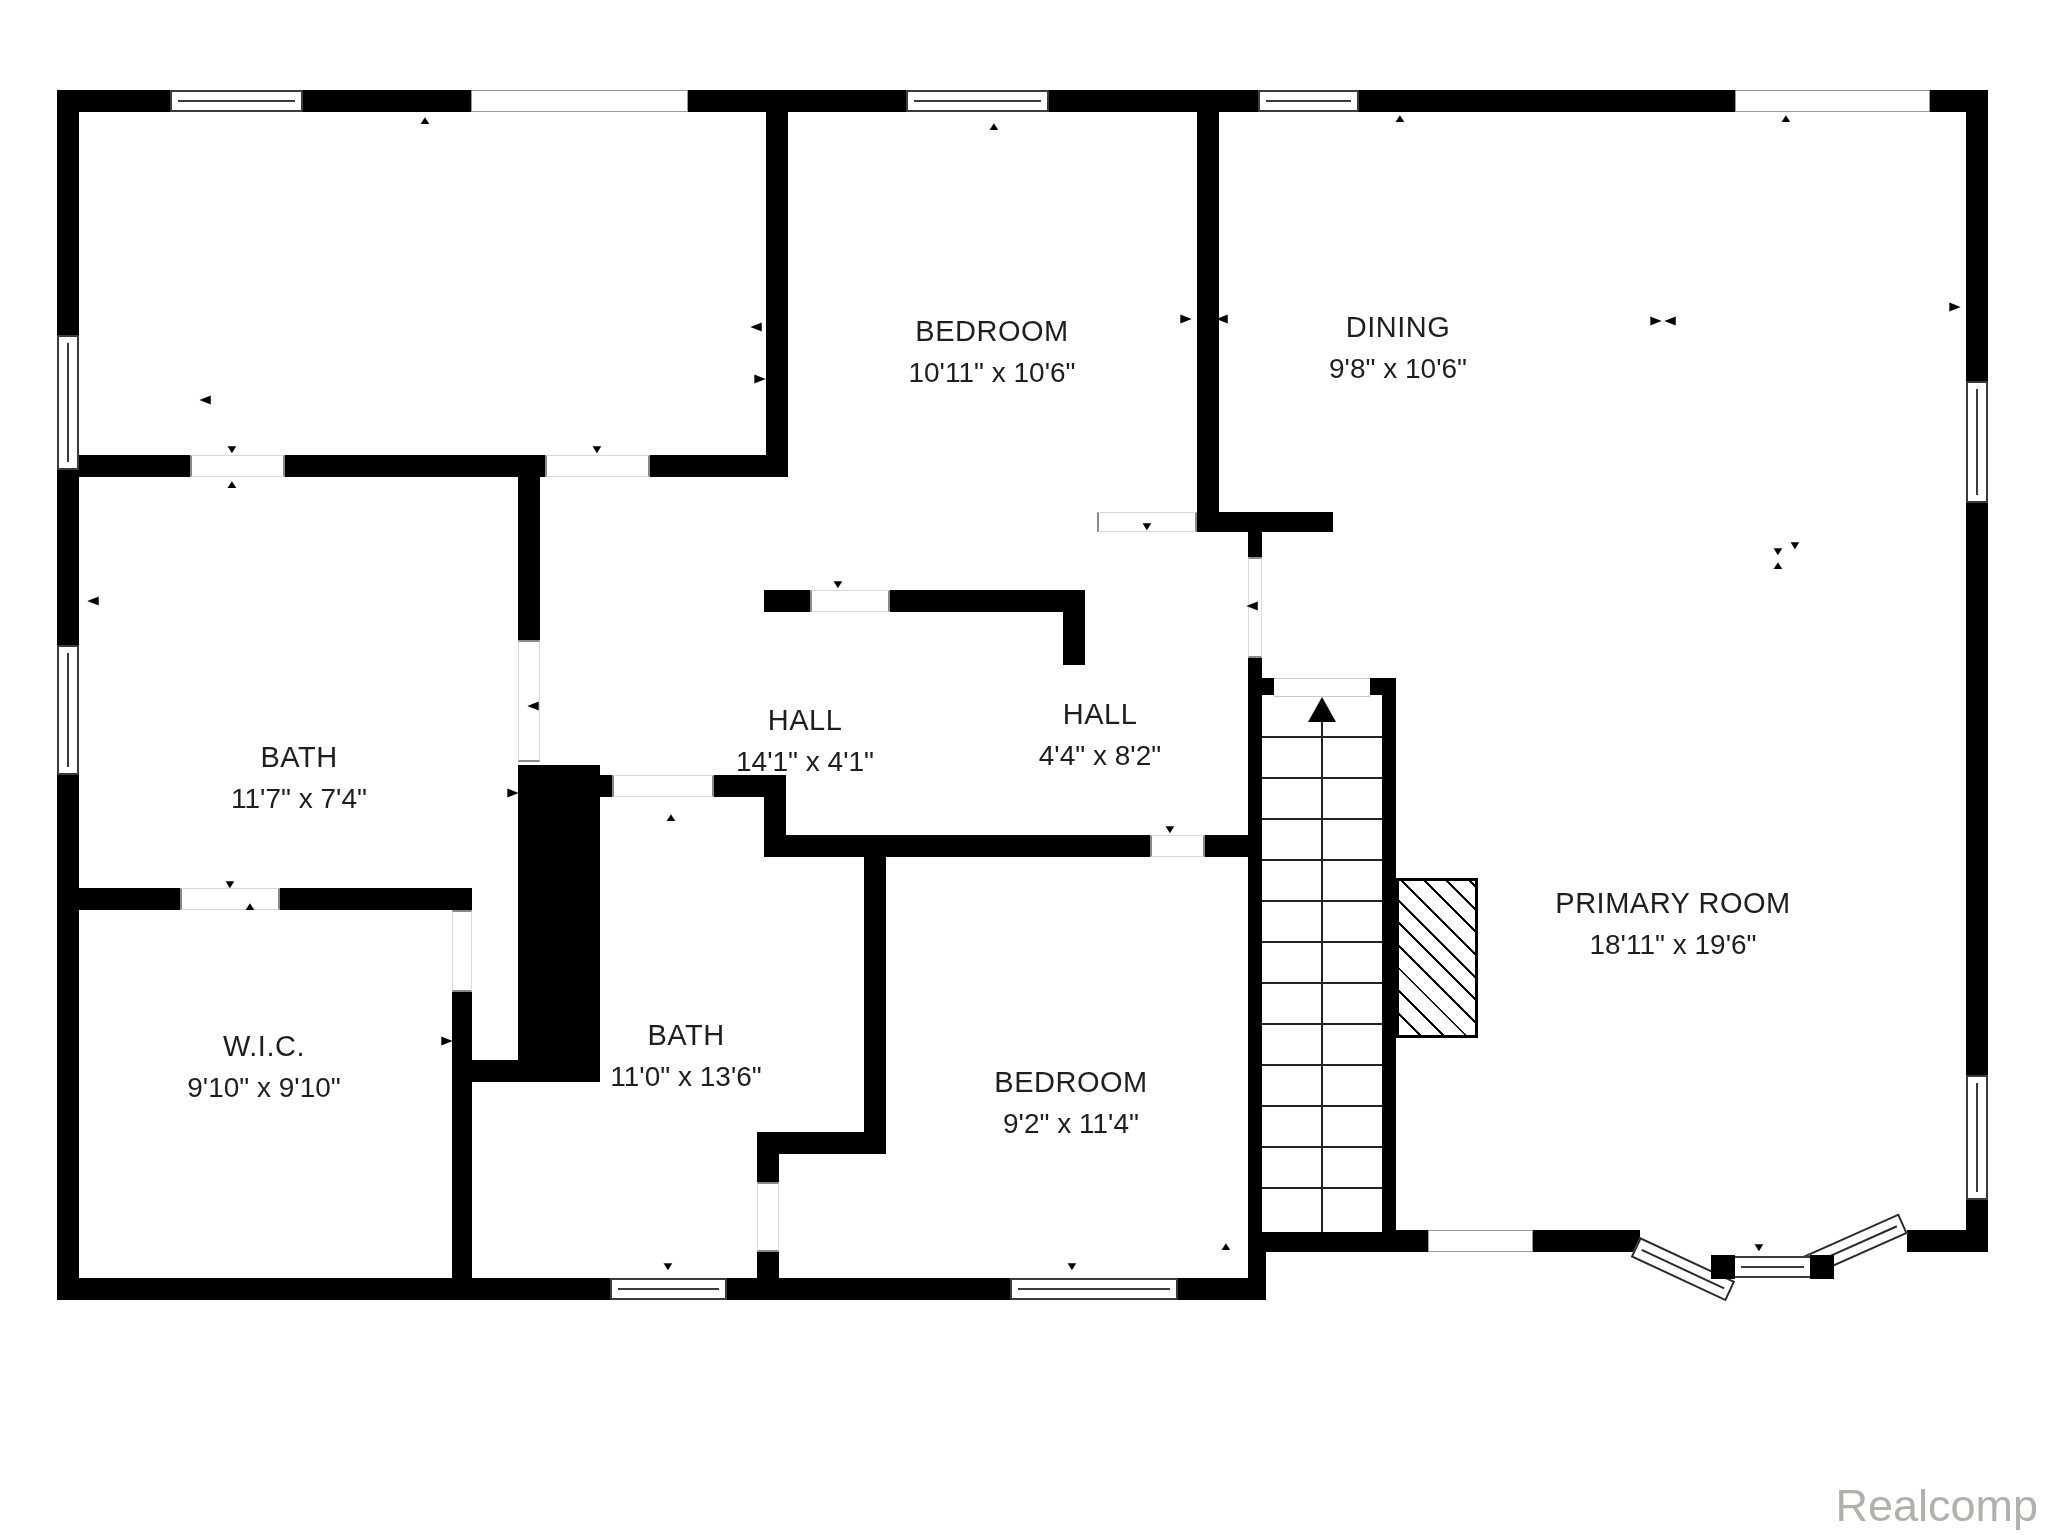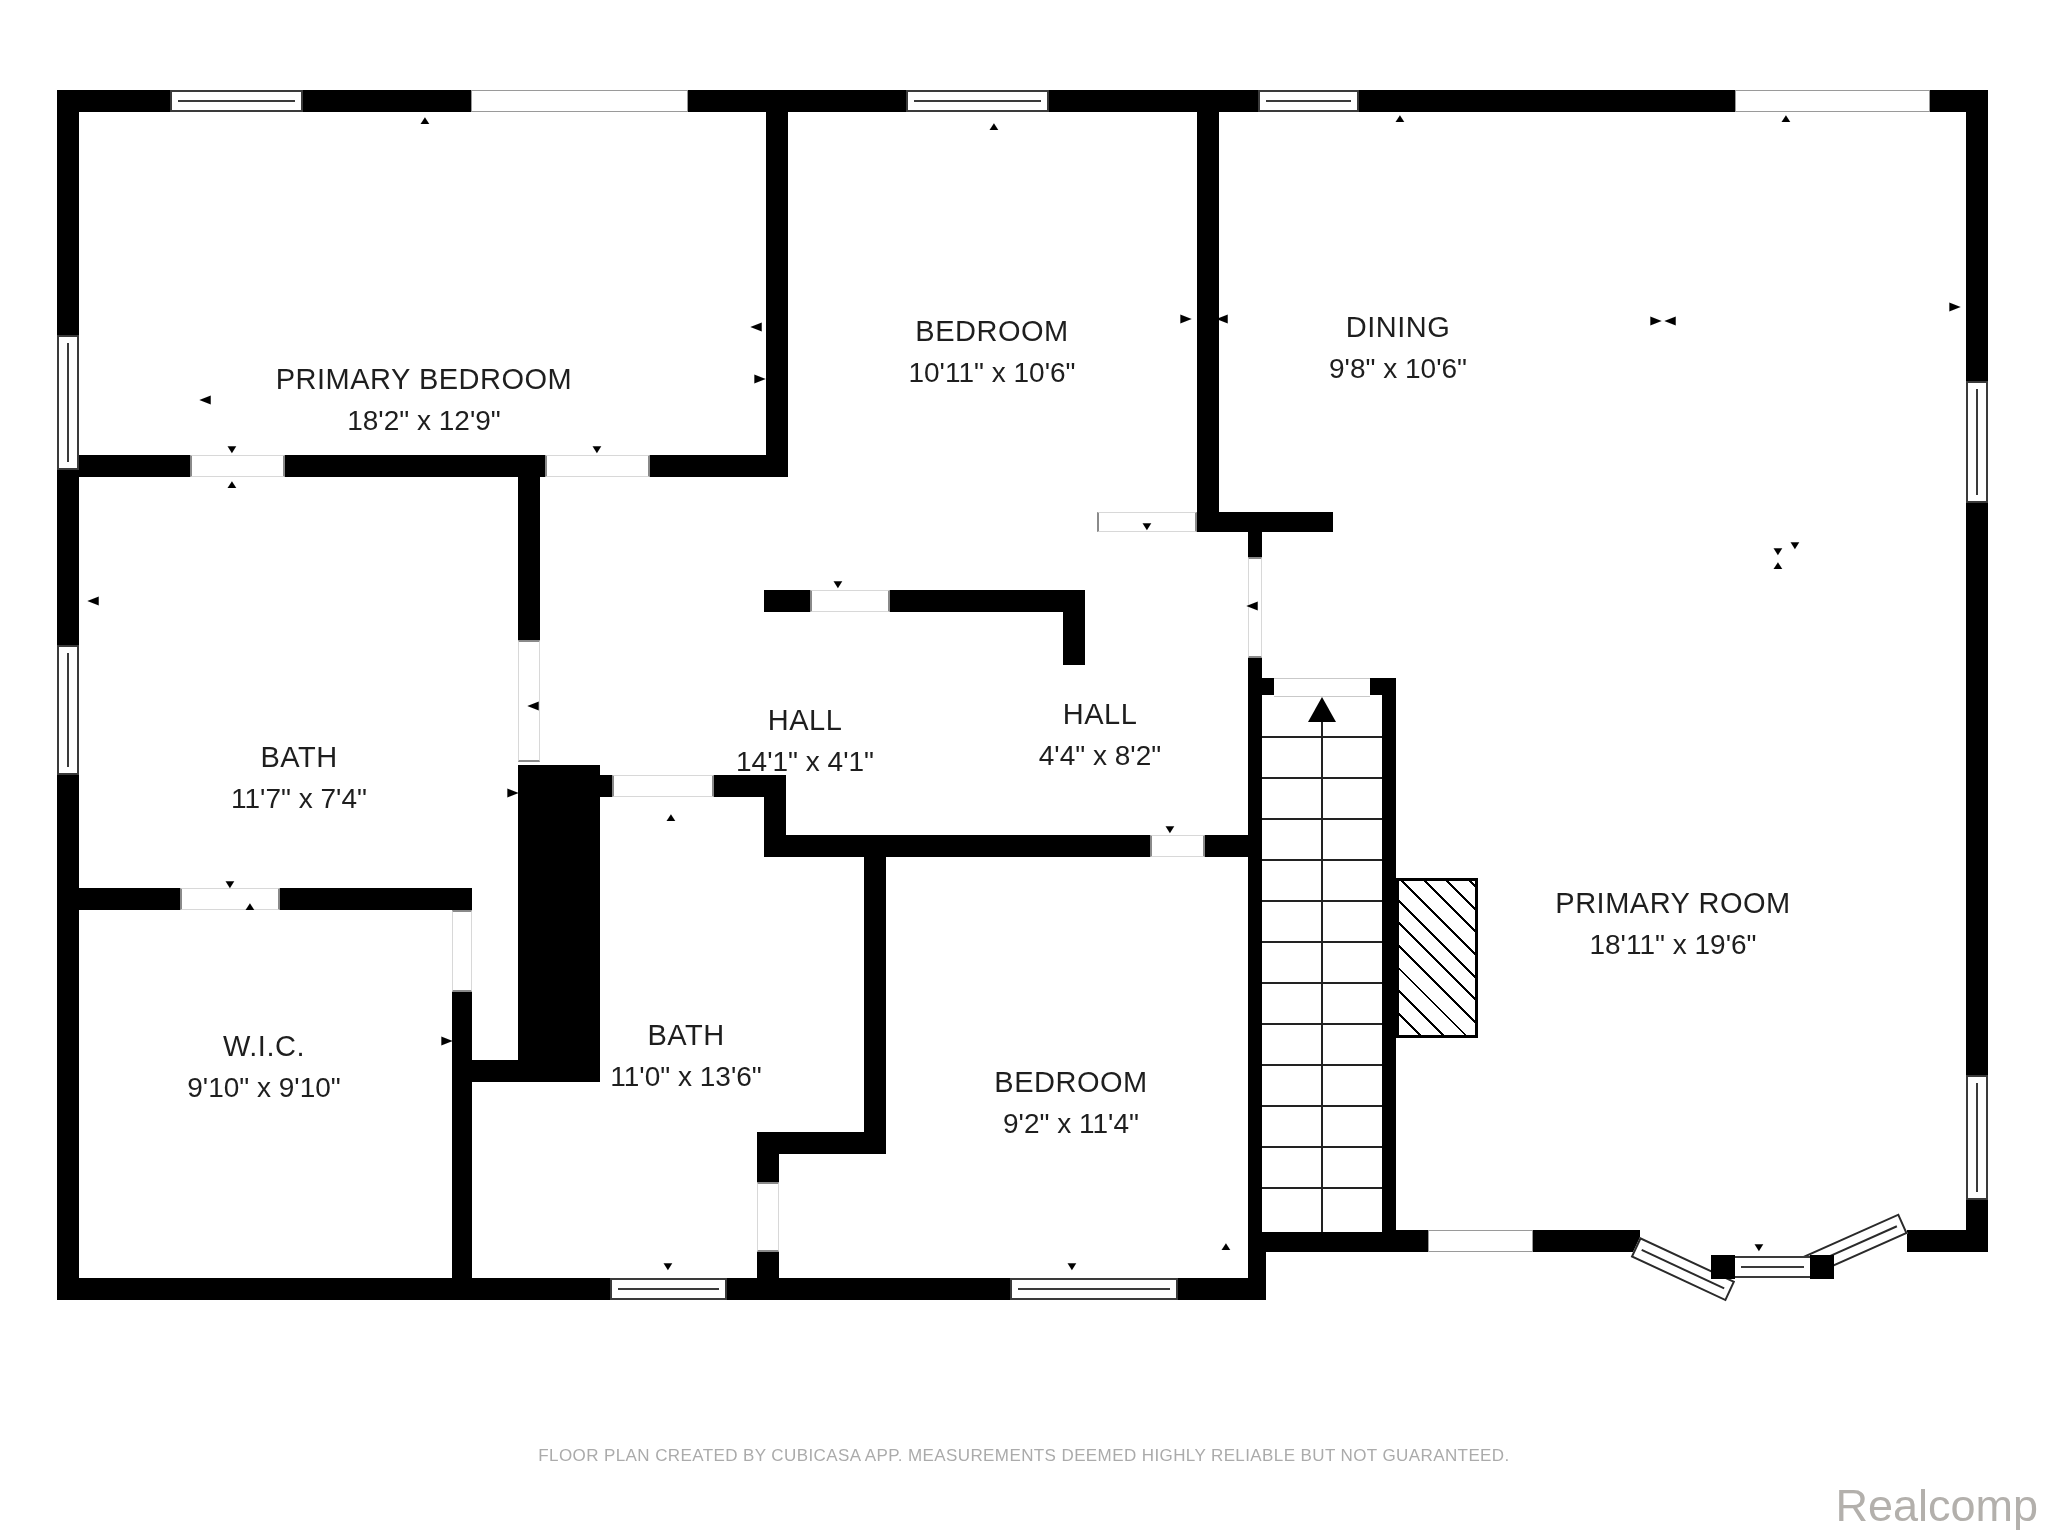--- a/index.html
+++ b/index.html
@@ -39,21 +39,20 @@
   .jamb{position:absolute;background:#000;z-index:3;}
   #disclaimer{position:absolute;left:0;width:100%;text-align:center;z-index:4;
               color:#ababab;font-size:17px;letter-spacing:.4px;}
   #watermark{position:absolute;z-index:4;color:#b3b0ac;font-size:45px;
              text-shadow:1px 1px 0 #ffffff;}
 </style>
 </head>
 <body>
 
 <div id="canvas">
-  <div id="disclaimer" style="top: 1446px;">FLOOR PLAN CREATED BY CUBICASA APP. MEASUREMENTS DEEMED HIGHLY RELIABLE BUT NOT GUARANTEED.</div>
   <div id="watermark" style="right: 10px; top: 1480px;">Realcomp</div>
 <div class="wall" style="left: 57px; top: 90px; width: 1931px; height: 22px; position: absolute;"></div>
     <div class="wall" style="left: 57px; top: 90px; width: 22px; height: 1210px; position: absolute;"></div>
     <div class="wall" style="left: 1966px; top: 90px; width: 22px; height: 1162px; position: absolute;"></div>
     <div class="wall" style="left: 57px; top: 1278px; width: 1209px; height: 22px; position: absolute;"></div>
     <div class="wall" style="left: 1248px; top: 1230px; width: 392px; height: 22px; position: absolute;"></div>
     <div class="wall" style="left: 1907px; top: 1230px; width: 81px; height: 22px; position: absolute;"></div>
     <div class="wall" style="left: 1248px; top: 1252px; width: 18px; height: 48px; position: absolute;"></div>
     <div class="wall" style="left: 766px; top: 112px; width: 22px; height: 365px; position: absolute;"></div>
     <div class="wall" style="left: 57px; top: 455px; width: 731px; height: 22px; position: absolute;"></div>
@@ -184,24 +183,20 @@
     <div class="marker" style="left: 250px; top: 906px;">▲</div>
     <div class="marker" style="left: 447px; top: 1040px;">▶</div>
     <div class="marker" style="left: 1170px; top: 829px;">▼</div>
     <div class="marker" style="left: 93px; top: 600px;">◀</div>
     <div class="marker" style="left: 513px; top: 792px;">▶</div>
     <div class="marker" style="left: 533px; top: 705px;">◀</div>
     <div class="marker" style="left: 1226px; top: 1246px;">▲</div>
     <div class="marker" style="left: 668px; top: 1266px;">▼</div>
     <div class="marker" style="left: 1072px; top: 1266px;">▼</div>
     <div class="marker" style="left: 1759px; top: 1247px;">▼</div>
-    <div class="room-label" style="left: 424px; top: 400px;">
-      <div class="nm">PRIMARY BEDROOM</div>
-      <div class="dm">18'2" x 12'9"</div>
-    </div>
     <div class="room-label" style="left: 992px; top: 352px;">
       <div class="nm">BEDROOM</div>
       <div class="dm">10'11" x 10'6"</div>
     </div>
     <div class="room-label" style="left: 1398px; top: 348px;">
       <div class="nm">DINING</div>
       <div class="dm">9'8" x 10'6"</div>
     </div>
     <div class="room-label" style="left: 805px; top: 741px;">
       <div class="nm">HALL</div>

